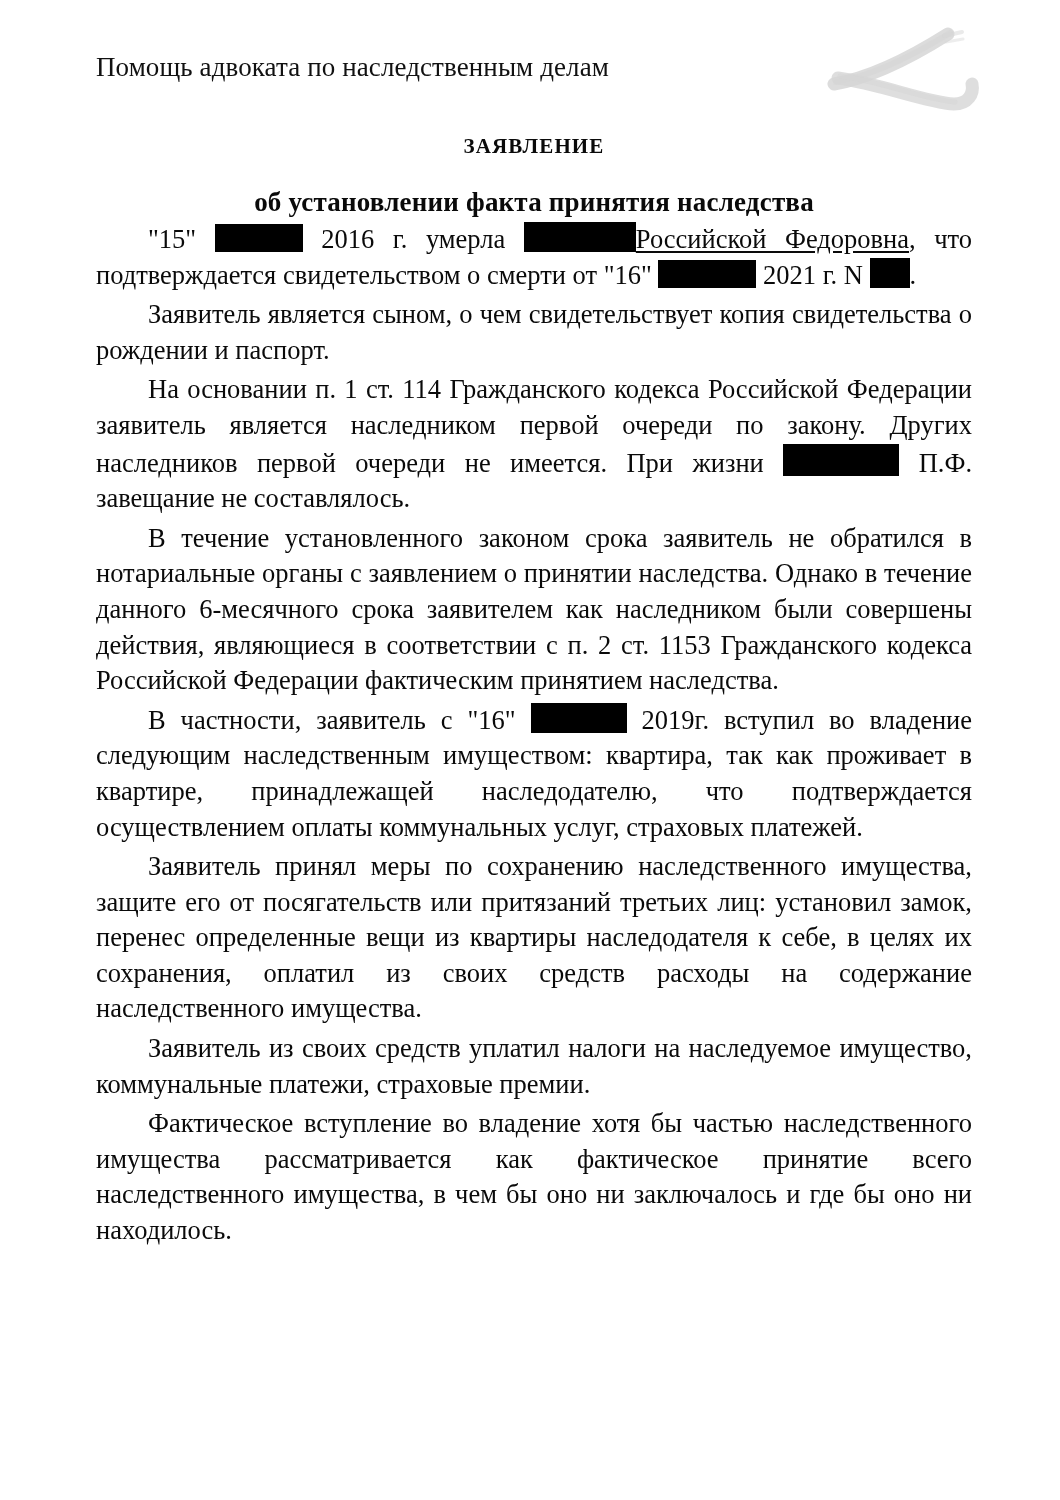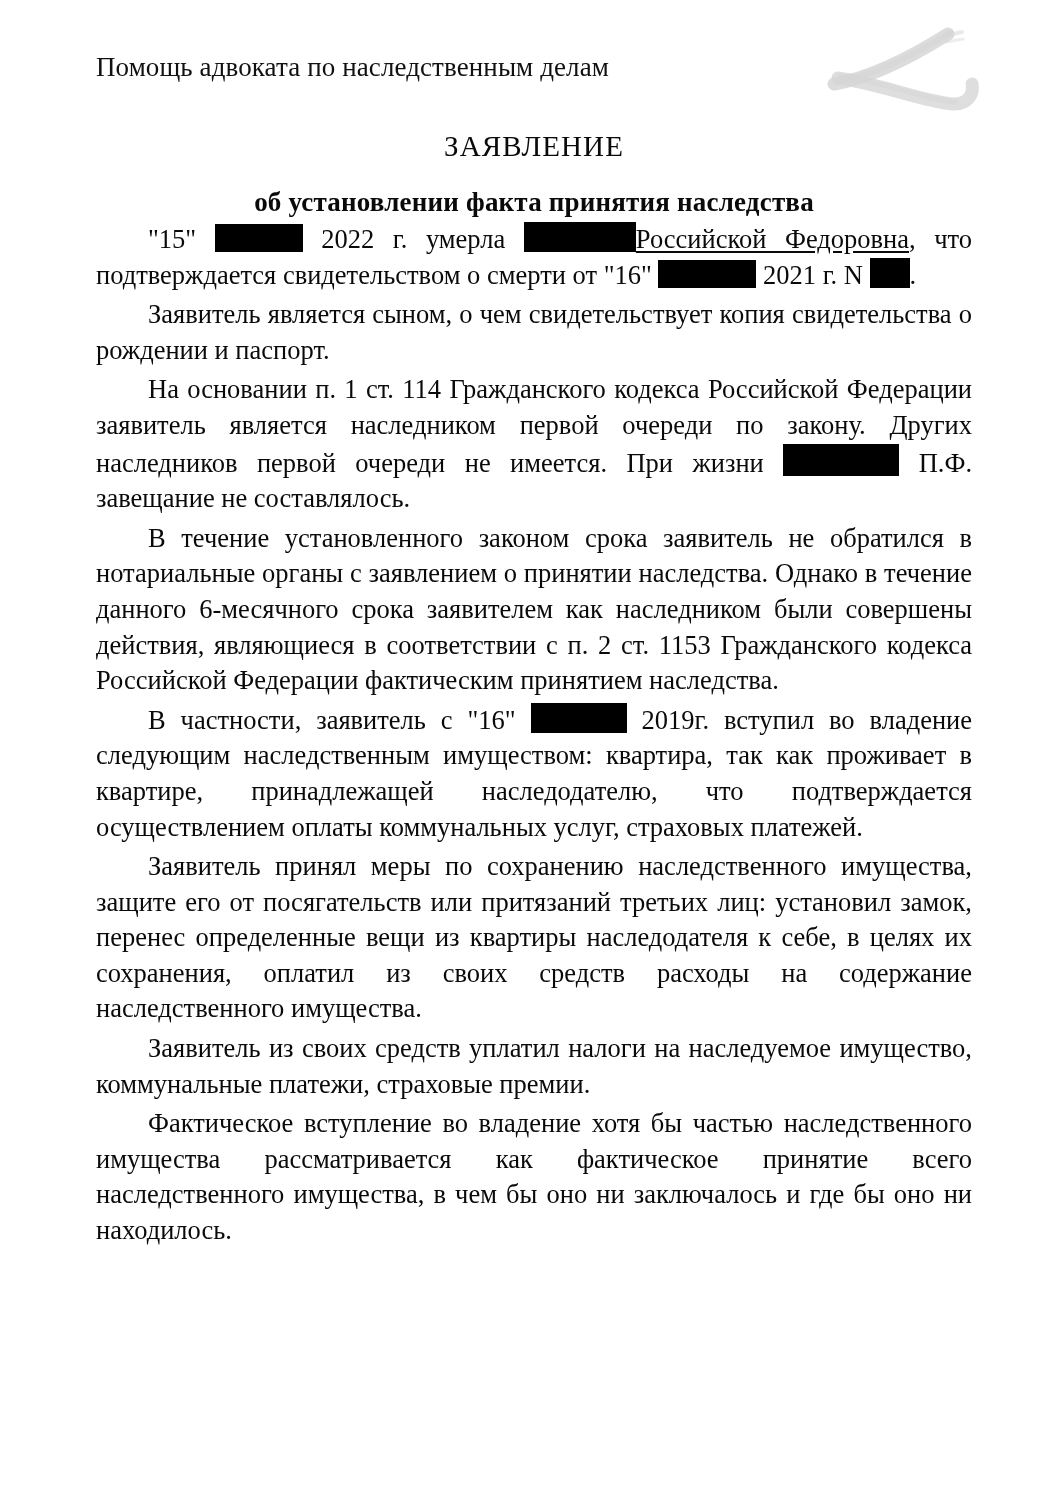--- a/index.html
+++ b/index.html
@@ -46,22 +46,22 @@
 
   
   .title-block {
     position: absolute;
     top: 128px;
     left: 96px;
     right: 88px;
     text-align: center;
   }
   .title-main {
-    font-size: 29px;
-    font-weight: normal;
+    font-size: 21px;
+    font-weight: bold;
     letter-spacing: 1.1px;
     line-height: 36px;
   }
   .title-sub {
     font-size: 27px;
     font-weight: bold;
     letter-spacing: 0.2px;
     line-height: 36px;
     margin-top: 20px;
   }
@@ -135,21 +135,21 @@
   <div class="title-block">
     <div class="title-main">ЗАЯВЛЕНИЕ</div>
     <div class="title-sub">об установлении факта принятия наследства</div>
   </div>
 
   <div class="body-block">
 
     <p class="para">
       <span>"15"</span>
       <span class="redact r-w1"></span>
-      <span>2022 г. умерла</span>
+      <span>2016 г. умерла</span>
       <span class="redact r-w2"></span><span class="uline">Российской Федоровна</span><span>, что подтверждается свидетельством о смерти от</span>
       <span>"16"</span>
       <span class="redact r-w3"></span>
       <span>2021 г. N</span>
       <span class="redact r-w4"></span><span>.</span>
     </p>
 
     <p class="para">Заявитель является сыном, о чем свидетельствует копия свидетельства о рождении и паспорт.</p>
 
     <p class="para">

